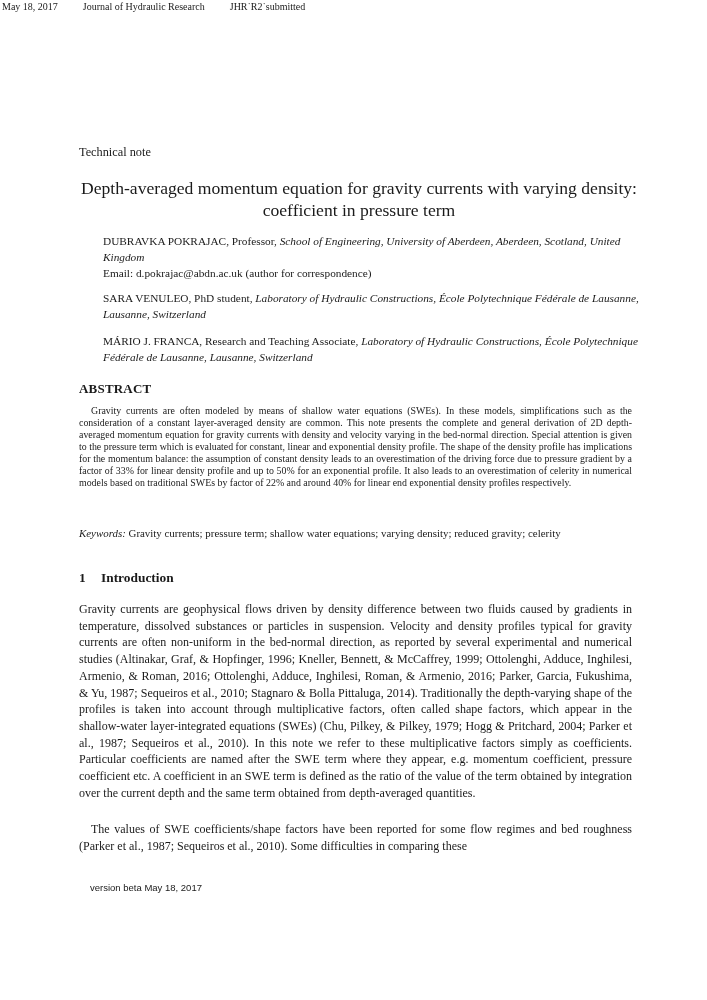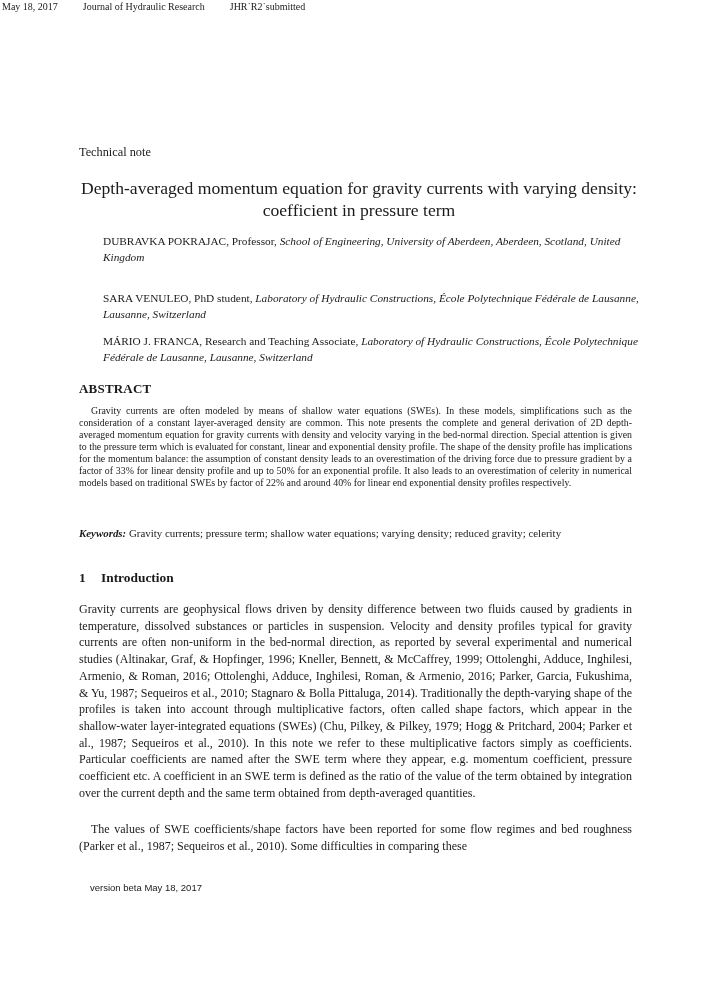--- a/index.html
+++ b/index.html
@@ -12,21 +12,21 @@
   .runhead { top: 1px; left: 2px; font-size: 10px; font-family: "Liberation Serif", serif; white-space: nowrap; }
   .runhead span { display: inline-block; }
   .appear { top: 45px; left: 79px; font-size: 11.2px; line-height: 14px; font-family: "Liberation Serif", serif; }
   .technote { top: 145px; left: 79px; font-size: 12.3px; font-family: "Liberation Serif", serif; }
   .title { top: 178px; left: 79px; width: 560px; font-size: 17.6px; line-height: 21.5px; font-family: "Liberation Serif", serif; text-align: center; }
   .author { left: 79px; width: 560px; font-size: 11.3px; line-height: 16px; font-family: "Liberation Serif", serif; margin-left: 24px; }
   .author i { font-style: italic; }
   .abstract-h { top: 381px; left: 79px; font-size: 13px; font-weight: bold; font-family: "Liberation Serif", serif; letter-spacing: 0.2px; }
   .abstract { top: 405px; left: 79px; width: 553px; font-size: 9.9px; line-height: 12px; text-align: justify; text-indent: 12px; font-family: "Liberation Serif", serif; }
   .keywords { top: 527px; left: 79px; width: 560px; font-size: 10.9px; font-family: "Liberation Serif", serif; white-space: nowrap; }
-  .keywords i { font-style: italic; font-weight: bold; }
+  .keywords i { font-style: italic; }
   .sec-h { top: 570px; left: 79px; font-size: 13.4px; font-weight: bold; font-family: Liberation Serif, serif; }
   .sec-h .num { display: inline-block; width: 22px; }
   .body { left: 79px; width: 553px; font-size: 12px; line-height: 16.7px; text-align: justify; font-family: "Liberation Serif", serif; }
   .p1 { top: 601px; }
   .p2 { top: 821px; text-indent: 12px; }
   .footer { top: 882px; left: 90px; font-size: 9.5px; font-family: Liberation Sans, sans-serif; }
 </style>
 </head>
 <body>
 
@@ -40,20 +40,21 @@
 
 <div class="abs appear">
 </div>
 
 <div class="abs technote">Technical note</div>
 
 <div class="abs title">Depth-averaged momentum equation for gravity currents with varying density: coefficient in pressure term</div>
 
 <div class="abs author" style="top:233px">
   <span>DUBRAVKA POKRAJAC</span><span>, Professor, </span><i>School of Engineering, University of Aberdeen, Aberdeen, Scotland, United Kingdom</i>
+  <div>Email: d.pokrajac@abdn.ac.uk (author for correspondence)</div>
 </div>
 
 <div class="abs author" style="top:290px">
   <span>SARA VENULEO</span><span>, PhD student, </span><i>Laboratory of Hydraulic Constructions, École Polytechnique Fédérale de Lausanne, Lausanne, Switzerland</i>
 </div>
 
 <div class="abs author" style="top:333px">
   <span>MÁRIO J. FRANCA</span><span>, Research and Teaching Associate, </span><i>Laboratory of Hydraulic Constructions, École Polytechnique Fédérale de Lausanne, Lausanne, Switzerland</i>
 </div>
 

